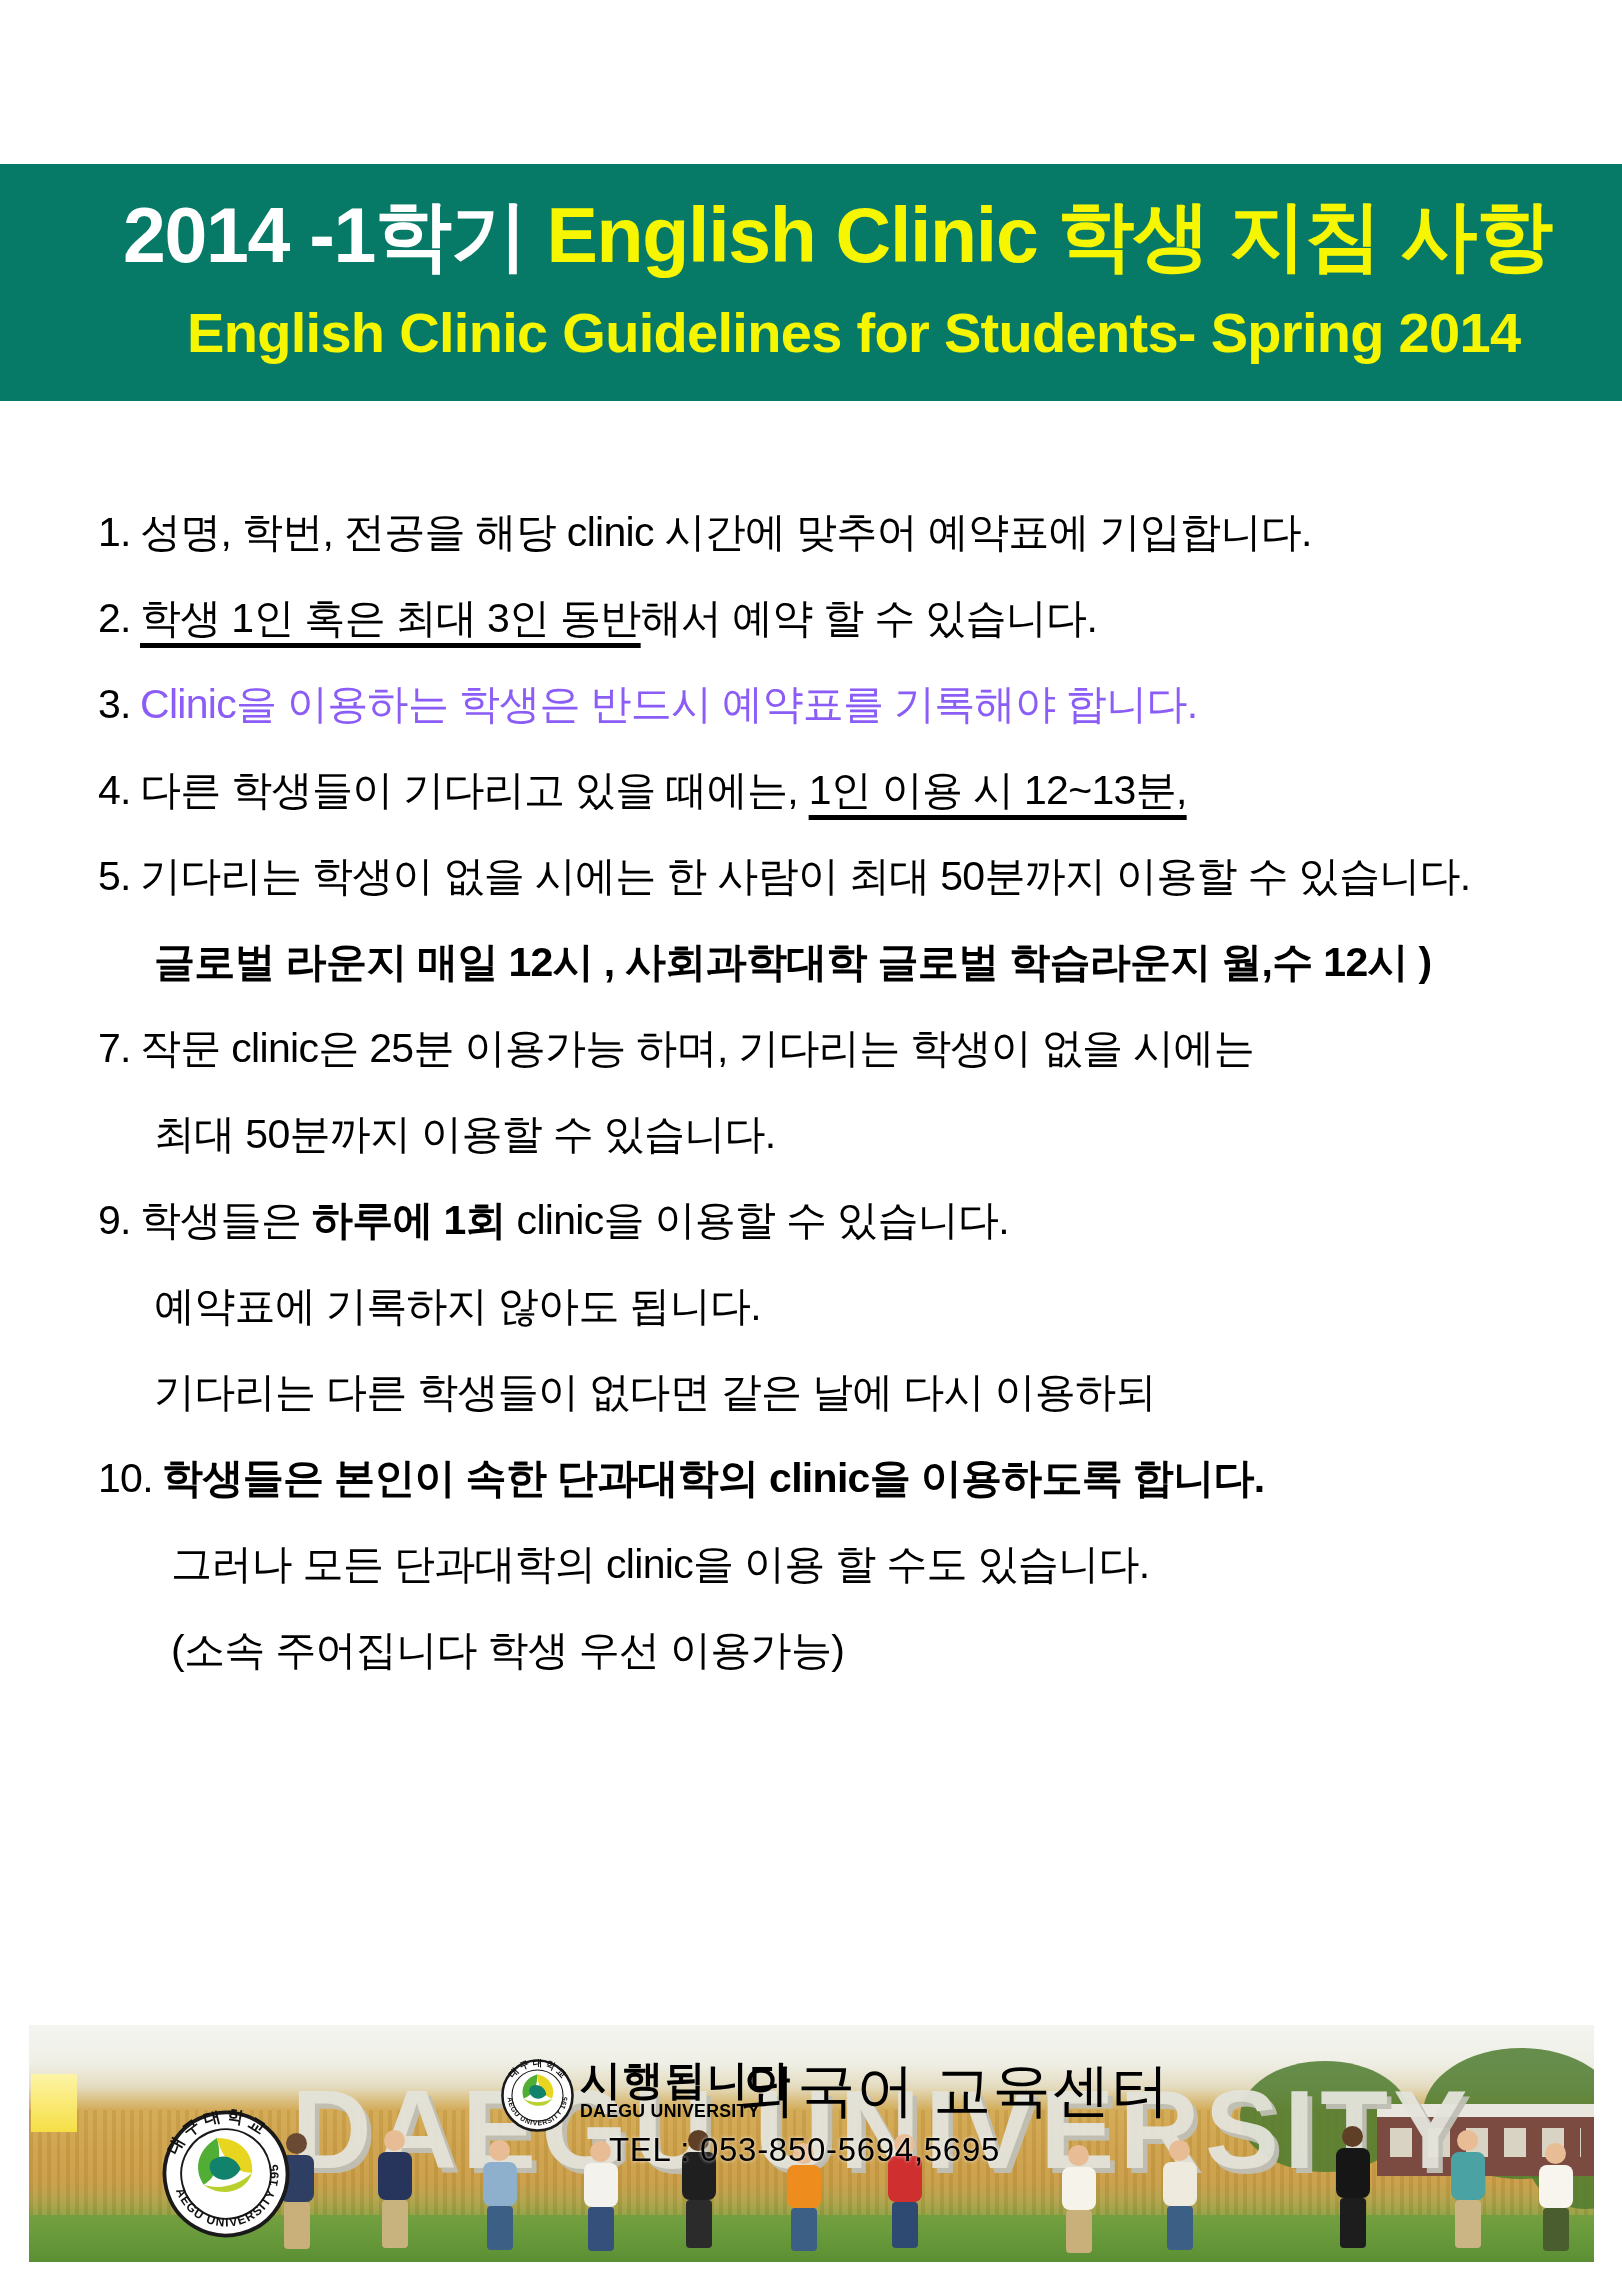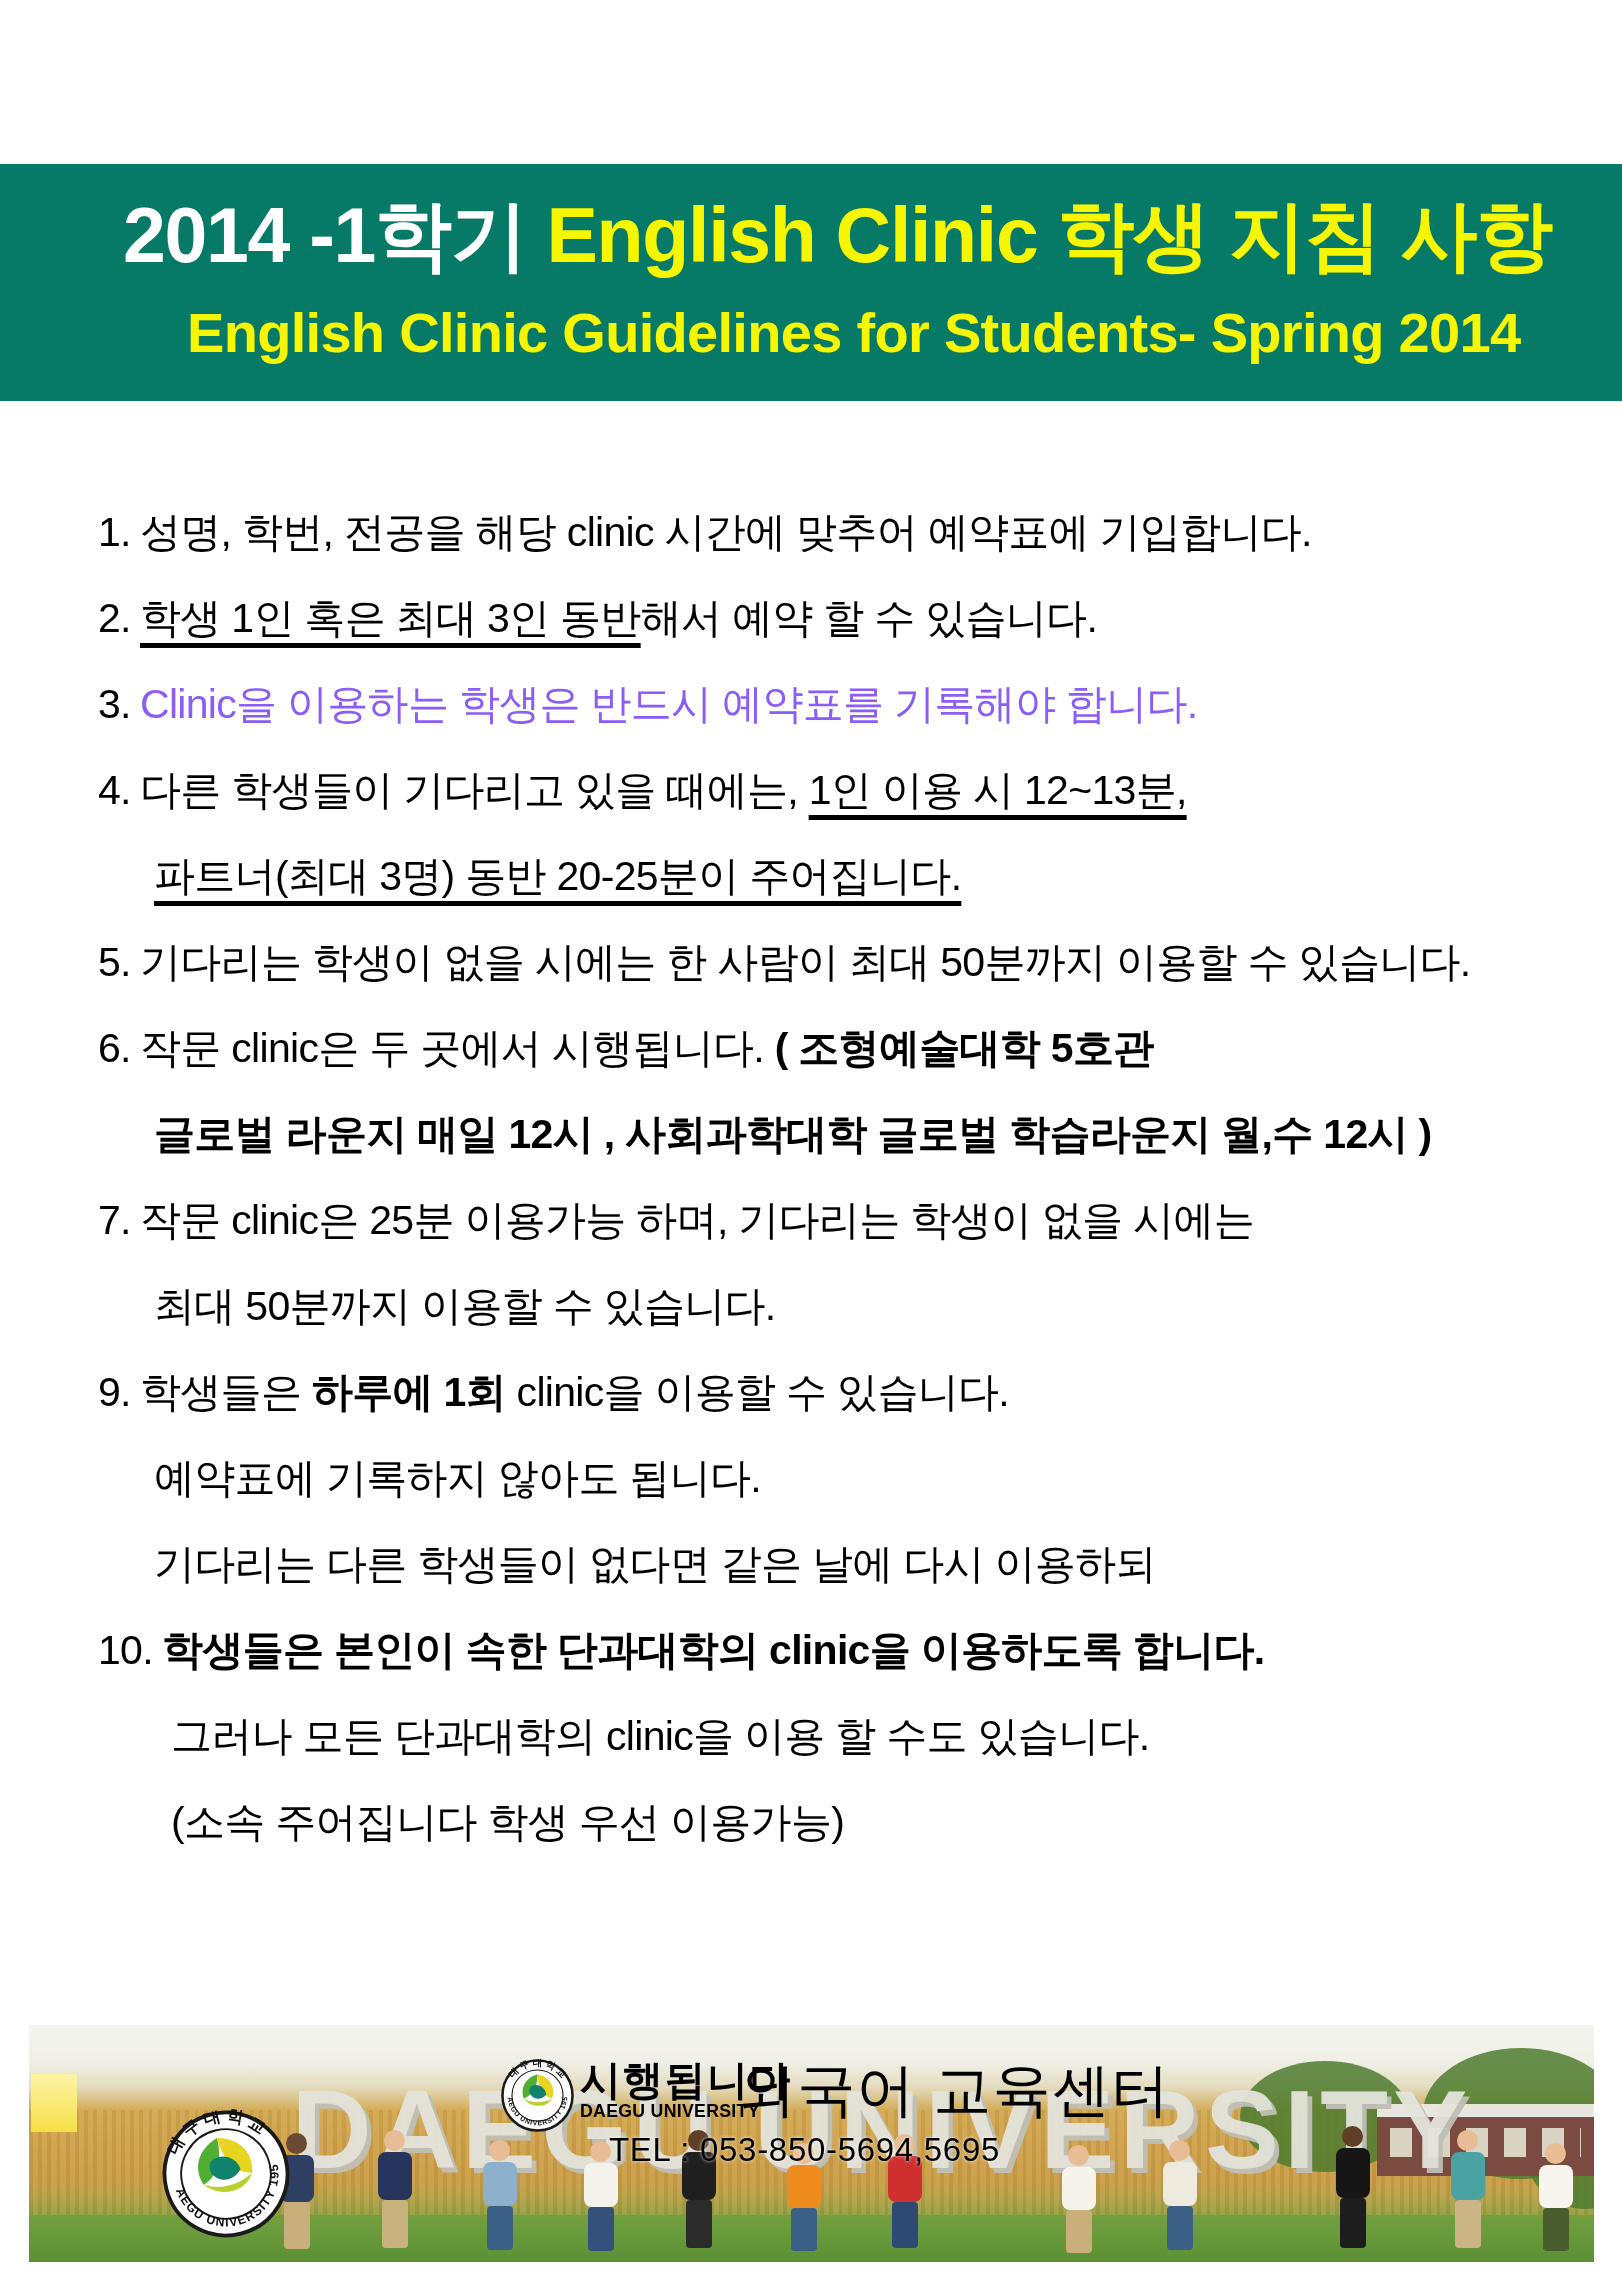--- a/index.html
+++ b/index.html
@@ -67,23 +67,21 @@
   <div class="banner" style="background: rgb(7, 122, 103);">
     <div class="line1"><span class="t-white">2014 -1학기 </span><span style="color: rgb(245, 246, 0);">English Clinic 학생 지침 사항</span></div>
     <div class="line2" style="color: rgb(245, 246, 0);">English Clinic Guidelines for Students- Spring 2014</div>
   </div>
 
   <div id="guidelines">
       <div class="gline"><span class="num">1.</span><span class="seg">성명, 학번, 전공을 해당 clinic 시간에 맞추어 예약표에 기입합니다.</span></div>
       <div class="gline"><span class="num">2.</span><span class="seg u">학생 1인 혹은 최대 3인 동반</span><span class="seg">해서 예약 할 수 있습니다.</span></div>
       <div class="gline"><span class="num">3.</span><span class="seg" style="color: #8b5cf6;">Clinic을 이용하는 학생은 반드시 예약표를 기록해야 합니다.</span></div>
       <div class="gline"><span class="num">4.</span><span class="seg">다른 학생들이 기다리고 있을 때에는, </span><span class="seg u">1인 이용 시 12~13분,</span></div>
-      <div class="gline ind-1"><span class="seg u">파트너(최대 3명) 동반 20-25분이 주어집니다.</span></div>
       <div class="gline"><span class="num">5.</span><span class="seg">기다리는 학생이 없을 시에는 한 사람이 최대 50분까지 이용할 수 있습니다.</span></div>
-      <div class="gline"><span class="num">6.</span><span class="seg">작문 clinic은 두 곳에서 시행됩니다.  </span><span class="seg b">( 조형예술대학 5호관</span></div>
       <div class="gline ind-1"><span class="seg b">글로벌 라운지 매일 12시 , 사회과학대학 글로벌 학습라운지 월,수 12시 )</span></div>
       <div class="gline"><span class="num">7.</span><span class="seg">작문 clinic은 25분 이용가능 하며, 기다리는 학생이 없을 시에는</span></div>
       <div class="gline ind-1"><span class="seg">최대 50분까지 이용할 수 있습니다.</span></div>
       <div class="gline"><span class="num">9.</span><span class="seg">학생들은 </span><span class="seg b">하루에 1회</span><span class="seg"> clinic을 이용할 수 있습니다.</span></div>
       <div class="gline ind-1"><span class="seg">예약표에 기록하지 않아도 됩니다.</span></div>
       <div class="gline ind-1"><span class="seg">기다리는 다른 학생들이 없다면 같은 날에 다시 이용하되</span></div>
       <div class="gline"><span class="num">10.</span><span class="seg b">학생들은 본인이 속한 단과대학의 clinic을 이용하도록 합니다.</span></div>
       <div class="gline ind-2"><span class="seg">그러나 모든 단과대학의 clinic을 이용 할 수도 있습니다.</span></div>
       <div class="gline ind-2"><span class="seg">(소속 주어집니다 학생 우선 이용가능)</span></div>
     </div>

